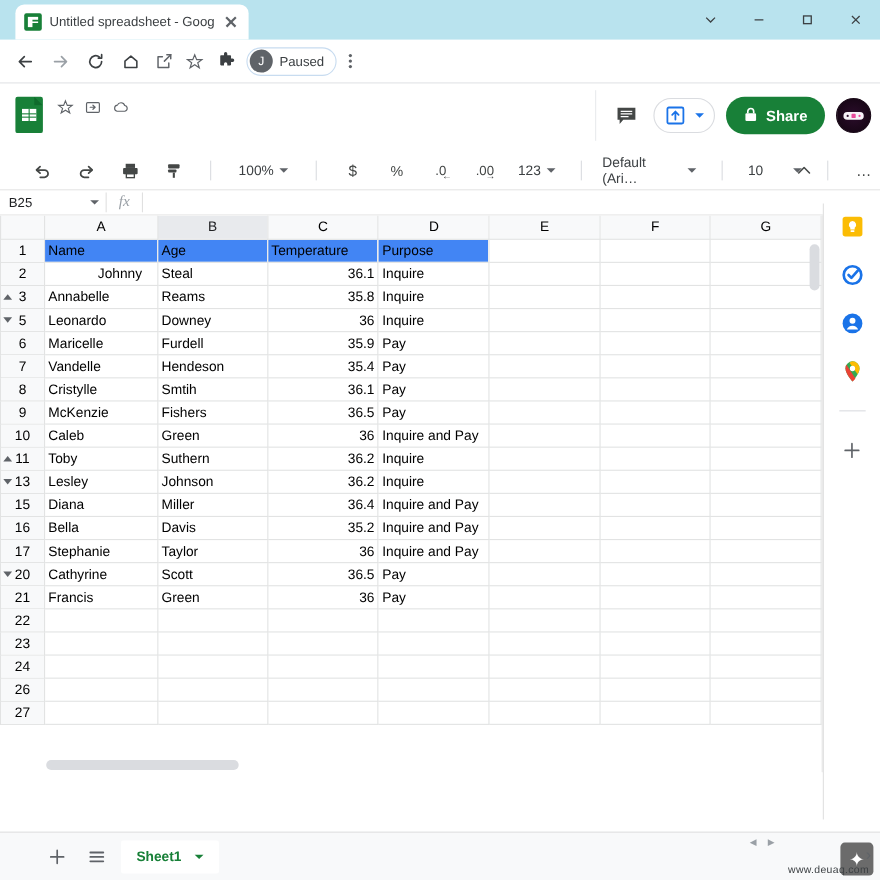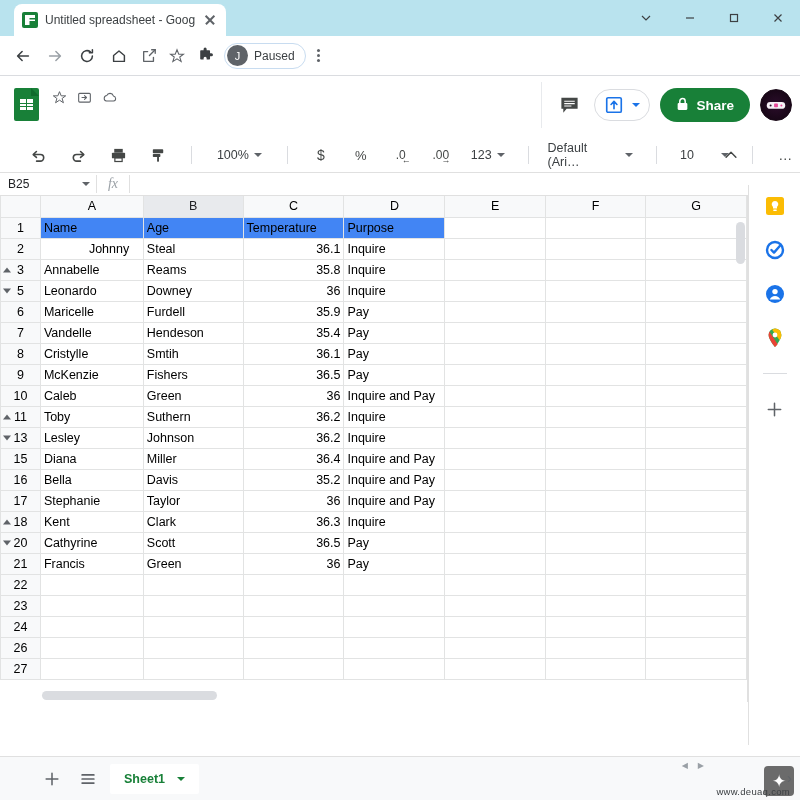--- a/index.html
+++ b/index.html
@@ -589,30 +589,20 @@
             <td class="rowhdr">17</td>
             <td style="width: 103px;">Stephanie</td>
             <td style="width: 100px;">Taylor</td>
             <td class="num" style="width: 101px;">36</td>
             <td style="width: 101px;">Inquire and Pay</td>
             <td style="width: 101px;"></td>
             <td style="width: 101px;"></td>
             <td style="width: 101px;"></td>
           </tr>
           <tr>
-            <td class="rowhdr">18<span class="rowmark up"></span></td>
-            <td style="width: 103px;">Kent</td>
-            <td style="width: 100px;">Clark</td>
-            <td class="num" style="width: 101px;">36.3</td>
-            <td style="width: 101px;">Inquire</td>
-            <td style="width: 101px;"></td>
-            <td style="width: 101px;"></td>
-            <td style="width: 101px;"></td>
-          </tr>
-          <tr>
             <td class="rowhdr">20<span class="rowmark down"></span></td>
             <td style="width: 103px;">Cathyrine</td>
             <td style="width: 100px;">Scott</td>
             <td class="num" style="width: 101px;">36.5</td>
             <td style="width: 101px;">Pay</td>
             <td style="width: 101px;"></td>
             <td style="width: 101px;"></td>
             <td style="width: 101px;"></td>
           </tr>
           <tr>

